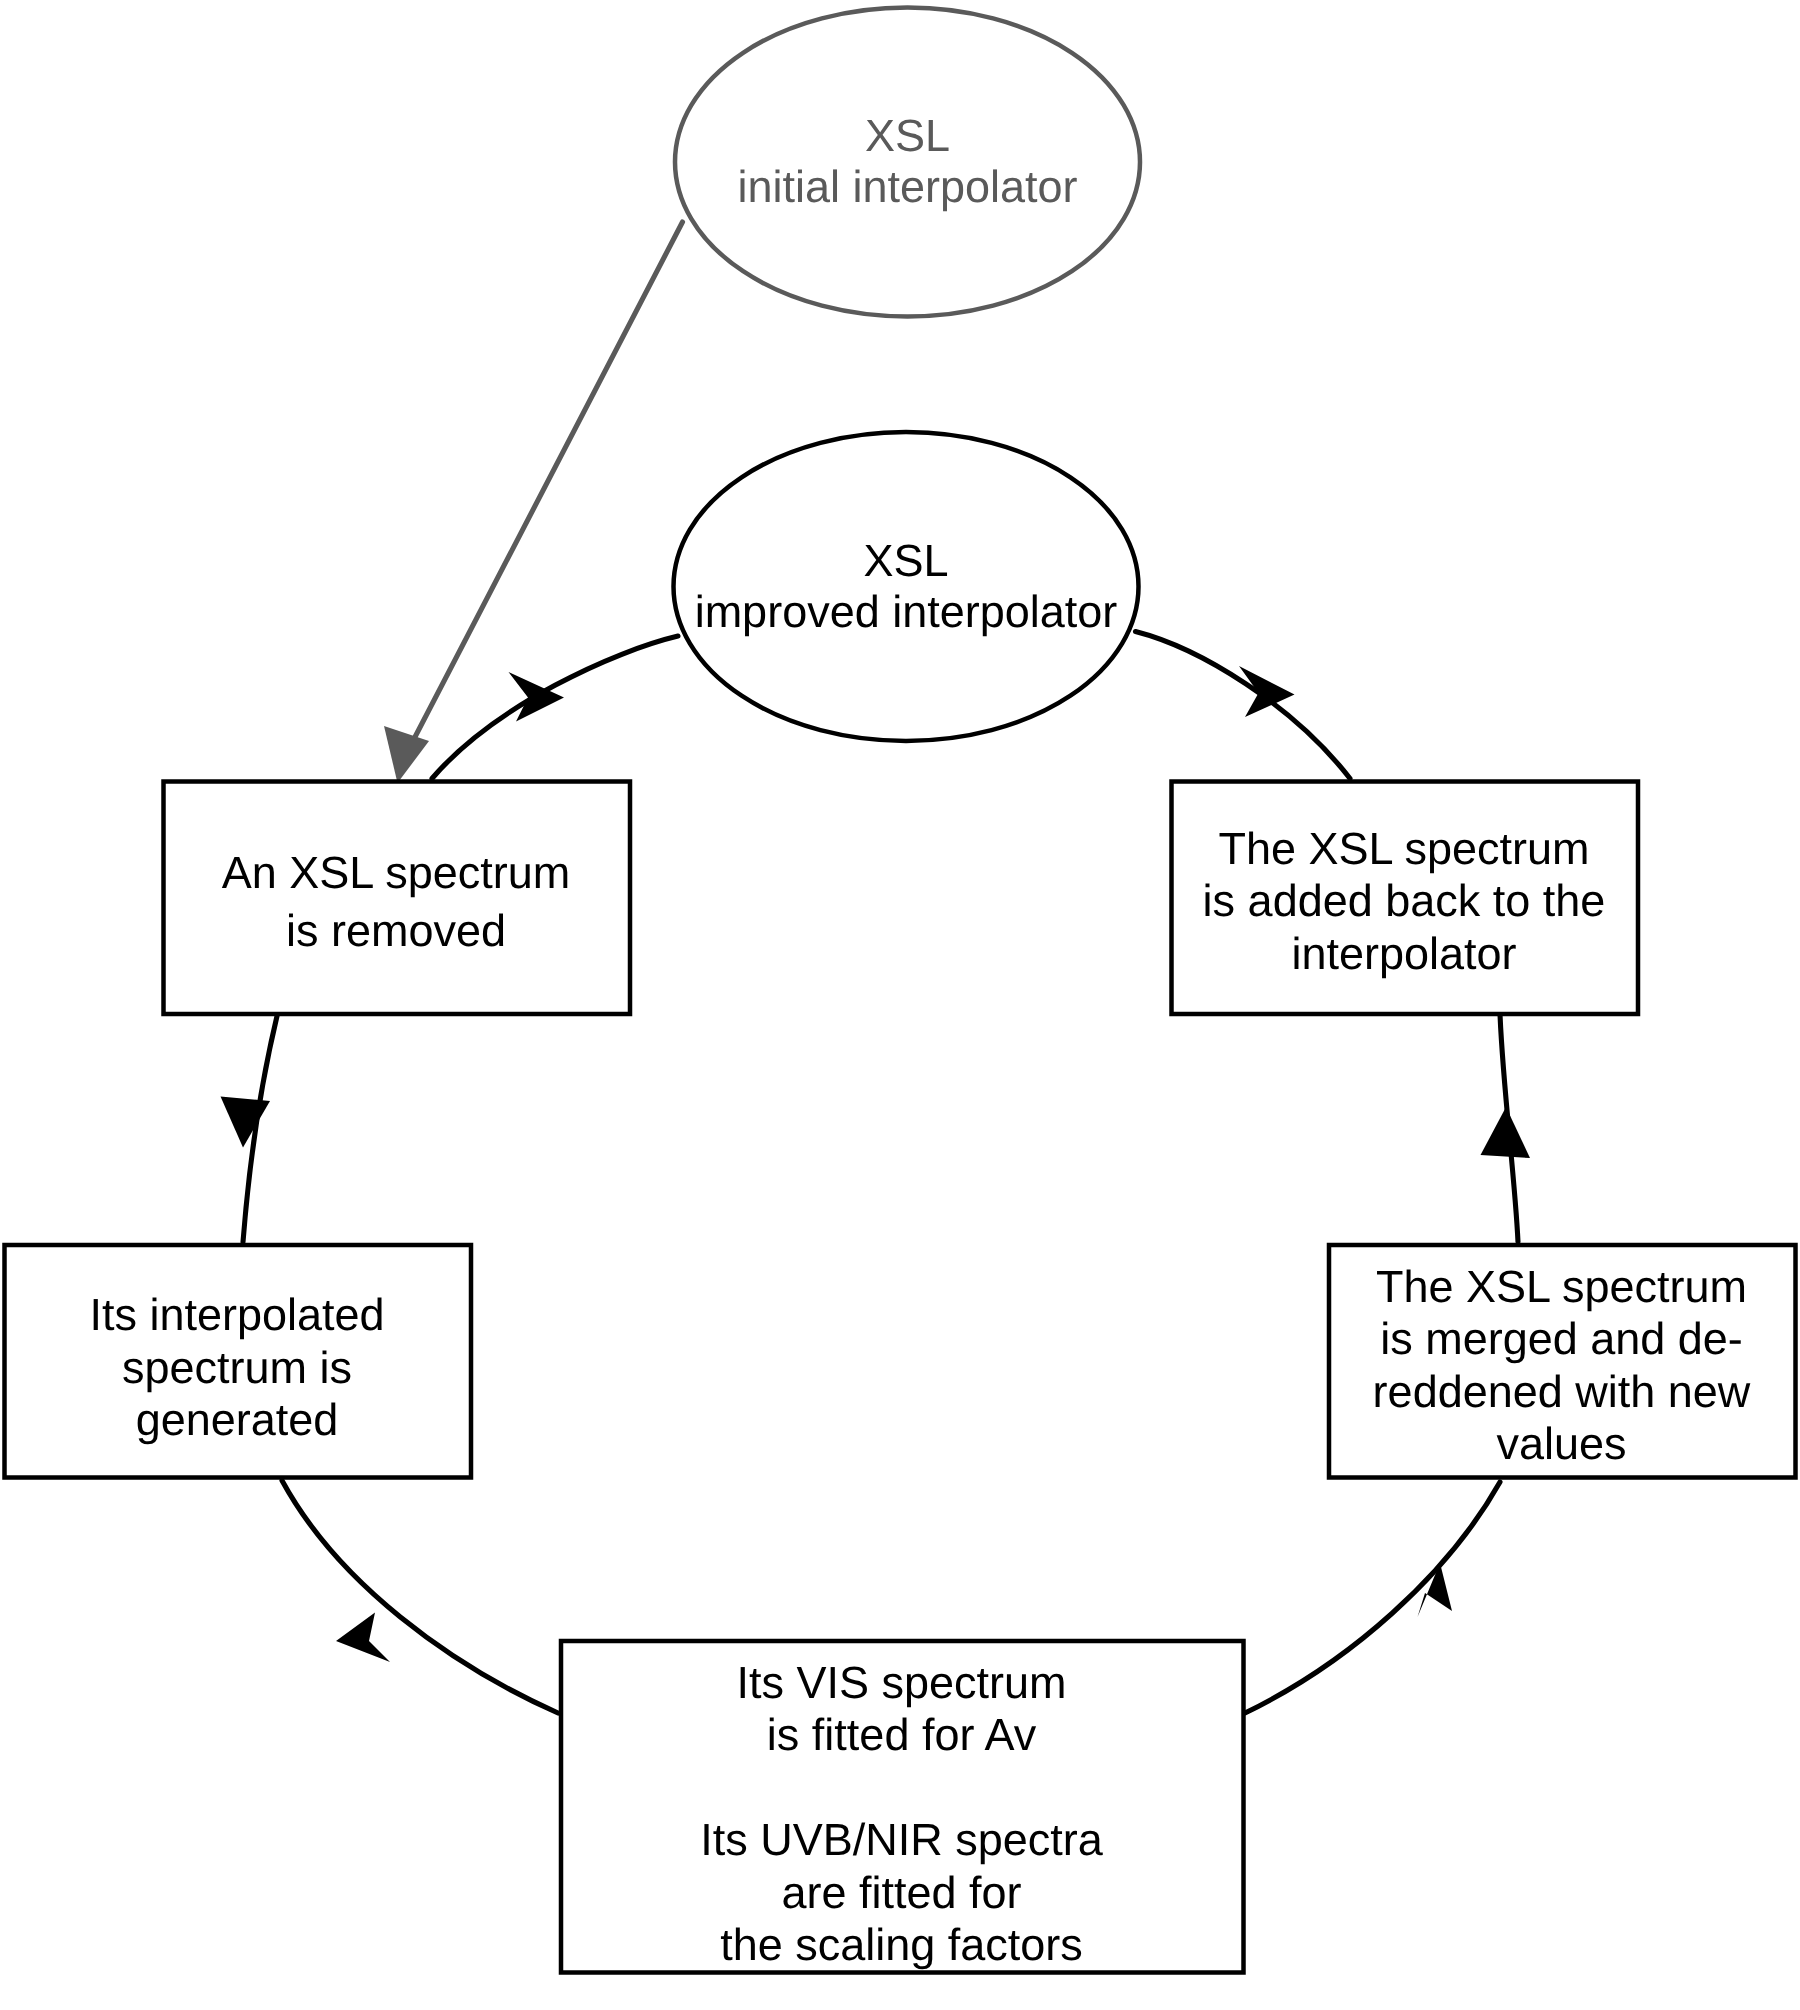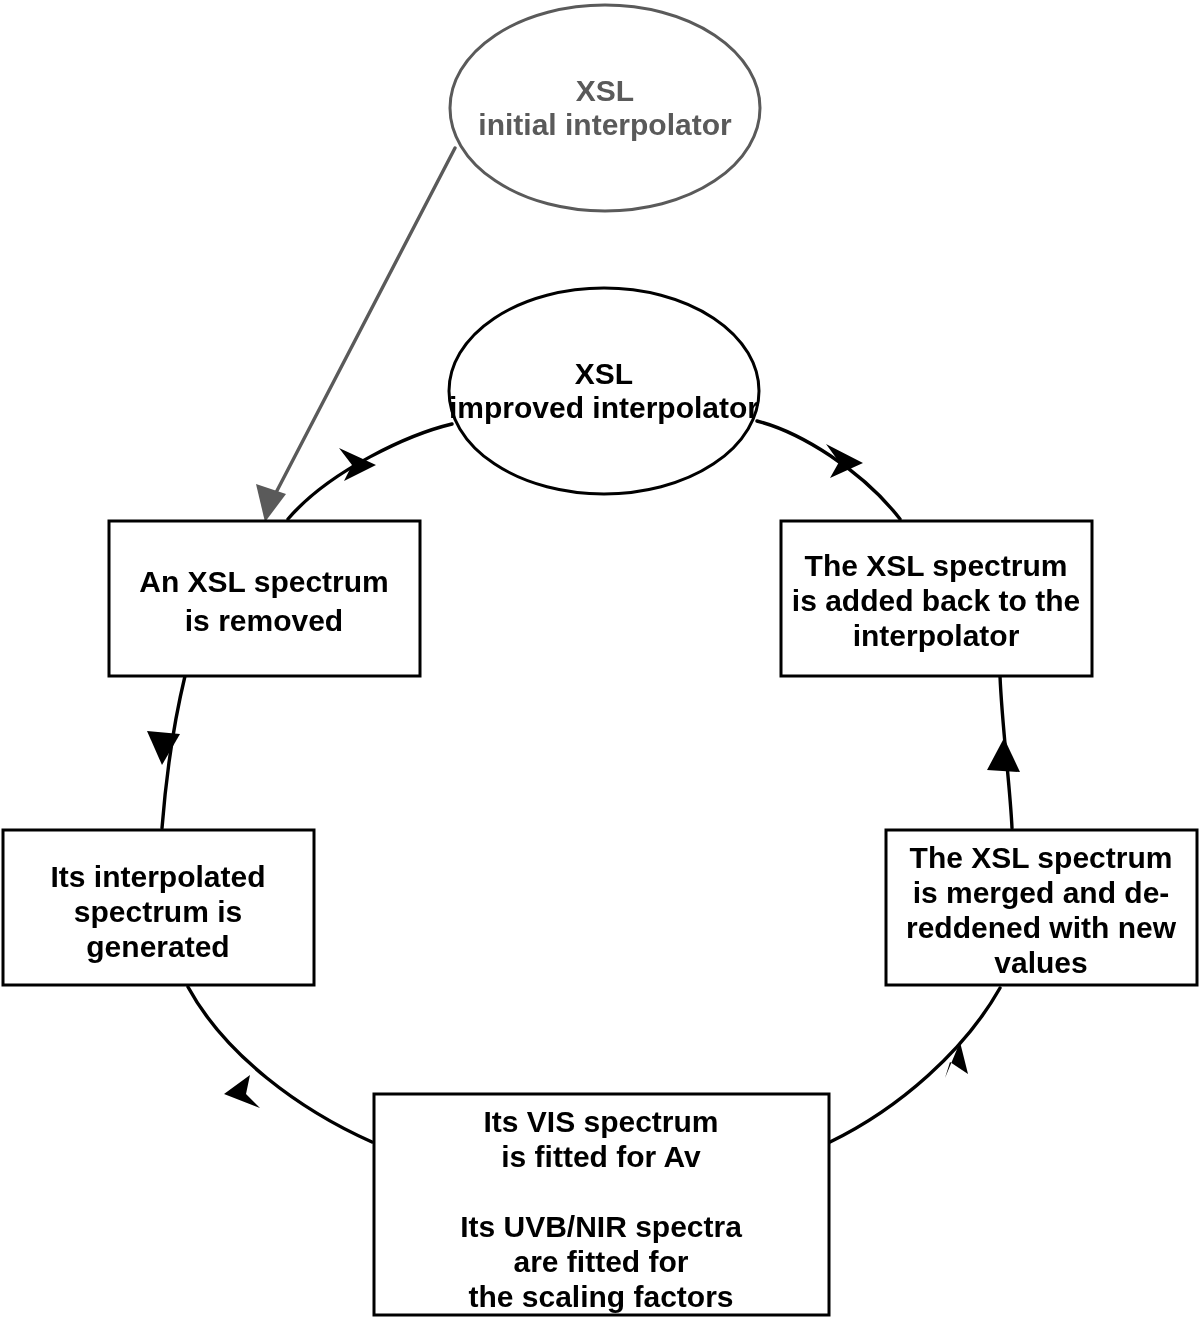--- a/index.html
+++ b/index.html
@@ -10,21 +10,20 @@
   body {
     width: 1200px;
     height: 1340px;
     font-family: "Liberation Sans", sans-serif;
     overflow: hidden;
   }
   #diagram-root {
     position: relative;
     width: 1200px;
     height: 1119px;
-    font-weight: bold;
   }
   svg.flow {
     display: block;
     width: 1200px;
     height: 1340px;
   }
   .node-rect {
     fill: #ffffff;
     stroke: #000000;
     stroke-width: 3;

